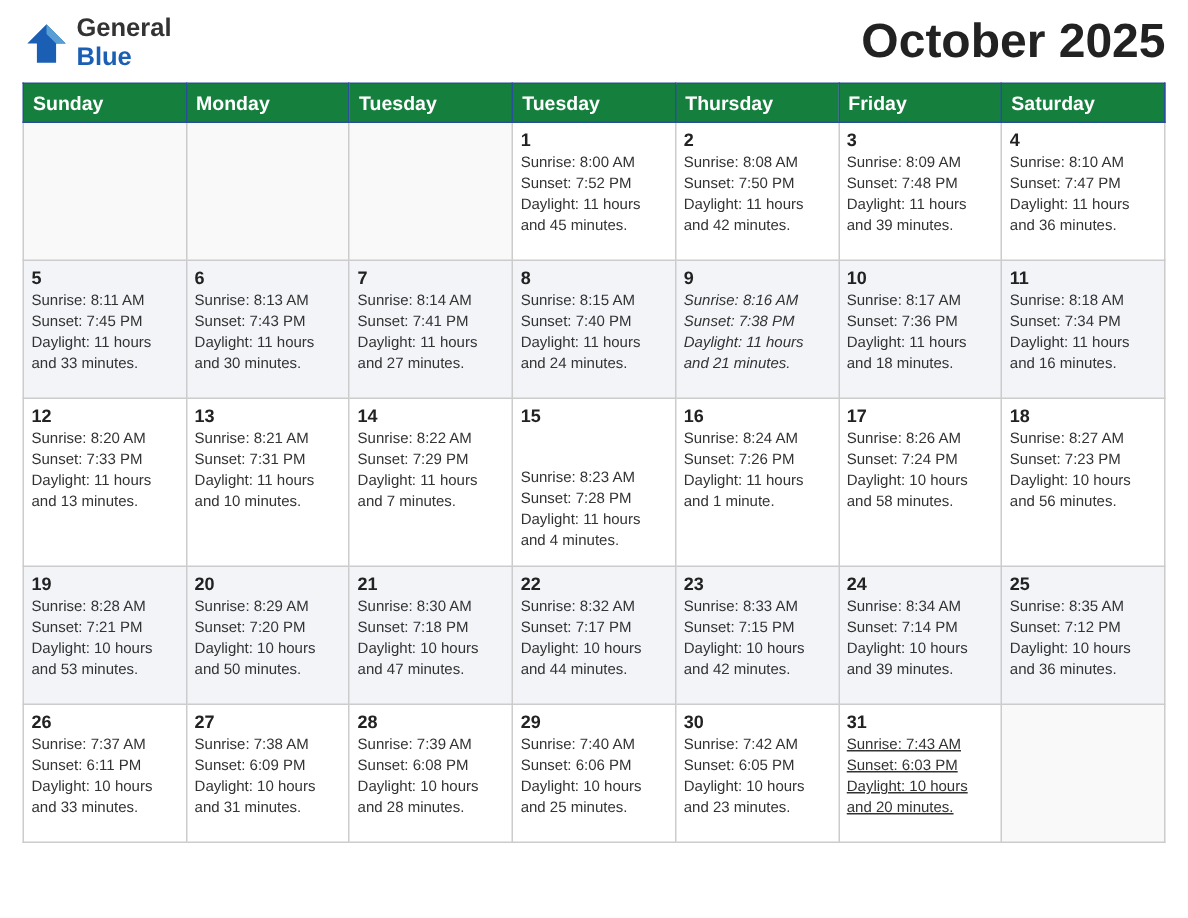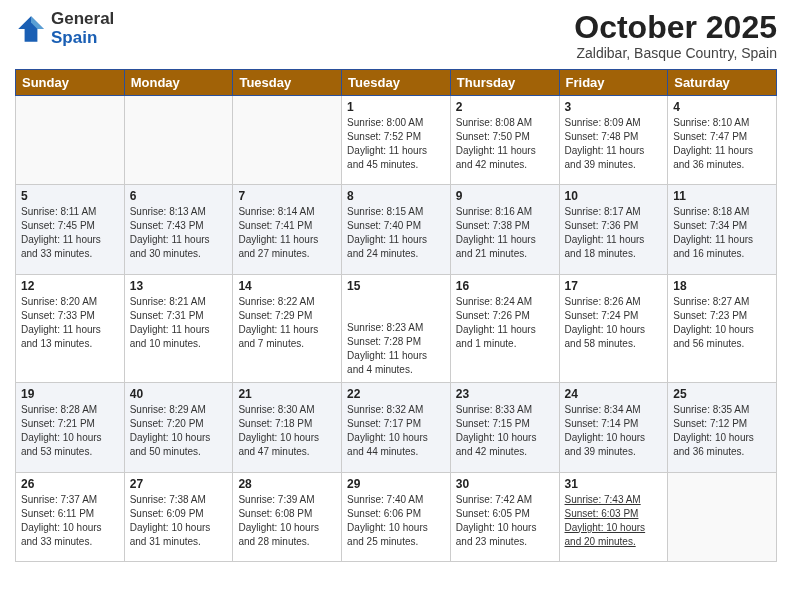--- a/index.html
+++ b/index.html
@@ -49,21 +49,21 @@
     .location {
       font-size: 14px;
       color: #444;
     }
     .calendar {
       width: 100%;
       border-collapse: collapse;
       flex: 1;
     }
     .calendar thead tr th {
-      background: #a16207;
+      background: #15803d;
       color: #fff;
       font-size: 13px;
       font-weight: bold;
       padding: 5px 6px;
       border: 1px solid #2a4f9a;
       text-align: left;
     }
     .calendar tbody tr td {
       border: 1px solid #ccc;
       vertical-align: top;
@@ -95,26 +95,25 @@
 
 <div class="page">
   <div class="header">
     <div class="logo">
       <svg class="logo-icon" viewBox="0 0 40 40">
         <polygon points="20,4 36,20 28,20 28,36 12,36 12,20 4,20" fill="#1a5fb4"></polygon>
         <polygon points="20,4 36,20 28,20 20,12" fill="#5a9fd4"></polygon>
       </svg>
       <div class="logo-text">
         <div style="color:#333;font-size:17px;font-weight:bold;line-height:1.1;">General</div>
-        <div style="color:#1a5fb4;font-size:17px;font-weight:bold;line-height:1.1;">Spain</div>
+        <div style="color:#1a5fb4;font-size:17px;font-weight:bold;line-height:1.1;">Blue</div>
       </div>
     </div>
     <div class="title-block">
       <div class="month-title">October 2025</div>
-      <div class="location">Zaldibar, Basque Country, Spain</div>
     </div>
   </div>
 
   <table class="calendar">
     <thead>
       <tr>
       <th>Sunday</th>
           <th>Monday</th>
           <th>Tuesday</th>
           <th>Tuesday</th>
@@ -173,21 +172,21 @@
 Daylight: 11 hours and 27 minutes.</div>
           </td>
           <td>
             <div class="day-num">8</div>
             <div class="day-info" style="white-space: pre-line;">Sunrise: 8:15 AM
 Sunset: 7:40 PM
 Daylight: 11 hours and 24 minutes.</div>
           </td>
           <td>
             <div class="day-num">9</div>
-            <div class="day-info" style="white-space: pre-line;">Sunrise: 8:16 AM
+            <div class="day-info" style="white-space: pre-line; font-style: italic;">Sunrise: 8:16 AM
 Sunset: 7:38 PM
 Daylight: 11 hours and 21 minutes.</div>
           </td>
           <td>
             <div class="day-num">10</div>
             <div class="day-info" style="white-space: pre-line;">Sunrise: 8:17 AM
 Sunset: 7:36 PM
 Daylight: 11 hours and 18 minutes.</div>
           </td>
           <td>
@@ -242,21 +241,21 @@
           </td>
         </tr>
         <tr>
           <td>
             <div class="day-num">19</div>
             <div class="day-info" style="white-space: pre-line;">Sunrise: 8:28 AM
 Sunset: 7:21 PM
 Daylight: 10 hours and 53 minutes.</div>
           </td>
           <td>
-            <div class="day-num">40</div>
+            <div class="day-num">20</div>
             <div class="day-info" style="white-space: pre-line;">Sunrise: 8:29 AM
 Sunset: 7:20 PM
 Daylight: 10 hours and 50 minutes.</div>
           </td>
           <td>
             <div class="day-num">21</div>
             <div class="day-info" style="white-space: pre-line;">Sunrise: 8:30 AM
 Sunset: 7:18 PM
 Daylight: 10 hours and 47 minutes.</div>
           </td>

